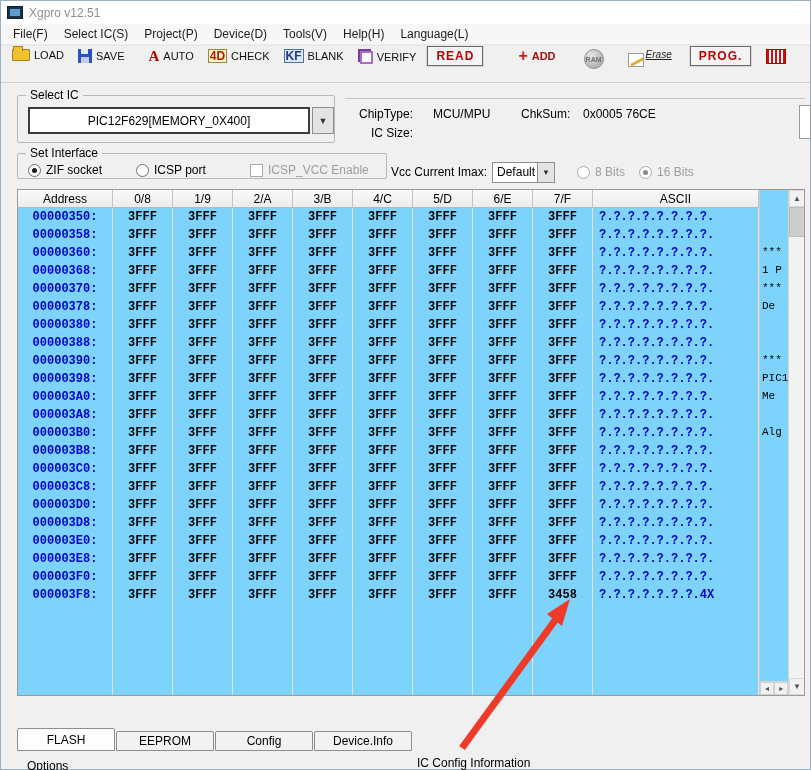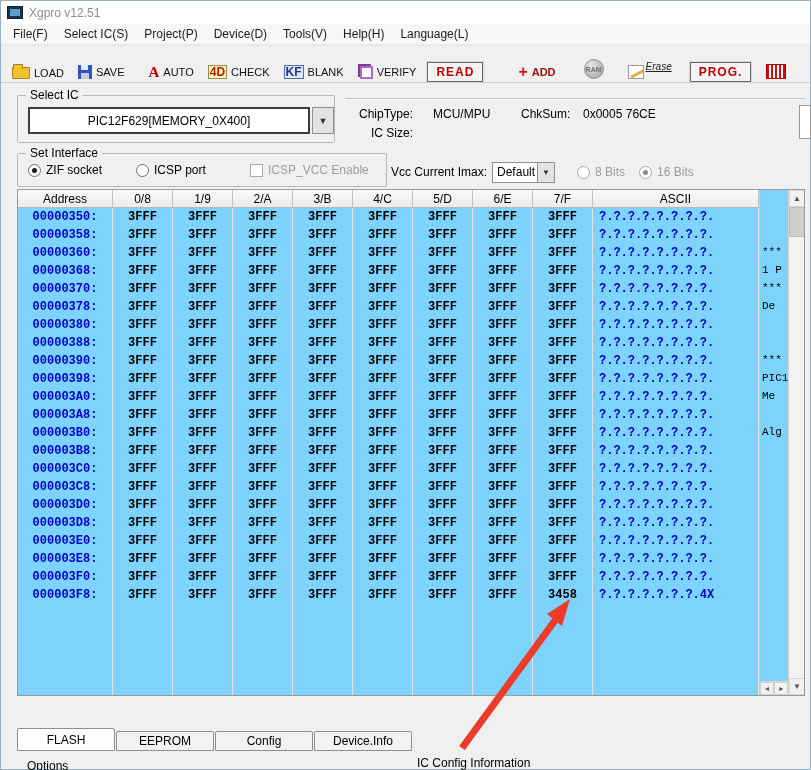--- a/index.html
+++ b/index.html
@@ -11,21 +11,21 @@
   .titlebar { position:absolute; top:0; left:0; right:0; height:23px; background:#fff; display:flex; align-items:center; gap:6px; padding-left:6px; }
   .app-icon { width:16px; height:13px; background:#1d3346; border:1px solid #102030; position:relative; }
   .app-icon::after { content:""; position:absolute; inset:2px; background:#5f9fd0; }
   .title-text { font-size:12px; color:#8f8f8f; }
 
   
   .menubar { position:absolute; top:23px; left:0; right:0; height:21px; background:#f7f7f7; display:flex; align-items:center; padding-left:4px; border-bottom:1px solid #ececec; }
   .menu-item { font-size:12px; color:#1c1c1c; padding:2px 8px; white-space:nowrap; }
 
   
-  .toolbar { position:absolute; top:44px; left:0; right:0; height:38px; background:#f0f0f0; border-top:1px solid #e6e6e6; border-bottom:1px solid #cfcfcf; display:flex; align-items:flex-end; padding:0 5px; gap:2px; overflow:hidden; }
+  .toolbar { position:absolute; top:44px; left:0; right:0; height:38px; background:#f0f0f0; border-top:1px solid #e6e6e6; border-bottom:1px solid #cfcfcf; display:flex; align-items:flex-start; padding:0 5px; gap:2px; overflow:hidden; }
   .tb { display:flex; align-items:center; gap:4px; padding:3px 6px; font-size:11px; color:#111; white-space:nowrap; }
   .tb-sep { width:1px; height:26px; background:#d2d2d2; margin:0 4px; }
   .i-folder { width:18px; height:12px; background:#f2c12e; border:1px solid #a9821c; border-radius:1px; position:relative; }
   .i-folder::before { content:""; position:absolute; top:-4px; left:0; width:8px; height:4px; background:#f2c12e; border:1px solid #a9821c; border-bottom:none; }
   .i-floppy { width:14px; height:14px; background:#2c52c4; position:relative; }
   .i-floppy::before { content:""; position:absolute; top:0; left:3px; width:7px; height:5px; background:#e8e8f4; }
   .i-floppy::after { content:""; position:absolute; bottom:0; left:3px; width:8px; height:6px; background:#c8ccdc; }
   .i-auto { color:#c00000; font-weight:bold; font-size:15px; font-family:"Liberation Serif", serif; line-height:14px; }
   .i-glyphbox { min-width:16px; height:14px; border:1px solid #9a8a40; background:#fdf3c8; color:#b02000; font-size:12px; font-weight:bold; display:flex; align-items:center; justify-content:center; padding:0 1px; }
   .i-glyphbox.blue { border-color:#5070a0; background:#dce8fa; color:#203890; }
@@ -50,21 +50,21 @@
 
   .group-selectic { left:16px; top:94px; width:318px; height:48px; }
   .combo { position:absolute; left:10px; top:11px; width:282px; height:27px; background:#fff; border:2px solid #3c3c3c; display:flex; align-items:center; justify-content:center; font-size:12px; color:#000; }
   .dropbtn { position:absolute; left:294px; top:11px; width:22px; height:27px; background:#e3e3e3; border:1px solid #8f8f8f; display:flex; align-items:center; justify-content:center; font-size:9px; color:#333; }
 
   .icinfo { position:absolute; left:344px; top:97px; width:460px; height:46px; border-top:1px solid #c4c4c4; }
   .icinfo .legend { background:#f0f0f0; top:-9px; left:2px; }
   .icinfo span { position:absolute; font-size:12px; color:#000; white-space:nowrap; }
   .clipped-box { position:absolute; left:798px; top:104px; width:12px; height:34px; background:#fff; border:1px solid #9a9a9a; }
 
-  .group-interface { left:16px; top:152px; width:370px; height:34px; }
+  .group-interface { left:16px; top:152px; width:370px; height:26px; }
   .radio { width:13px; height:13px; border-radius:50%; border:1px solid #6e6e6e; background:#fff; display:inline-block; position:relative; flex:none; }
   .radio.checked::after { content:""; position:absolute; inset:3px; border-radius:50%; background:#1a1a1a; }
   .radio.gray { border-color:#a8a8a8; }
   .radio.gray.checked::after { background:#8a8a8a; }
   .checkbox { width:13px; height:13px; border:1px solid #ababab; background:#fff; display:inline-block; flex:none; }
   .ctl { position:absolute; display:flex; align-items:center; gap:5px; font-size:12px; color:#000; }
   .ctl.gray { color:#9d9d9d; }
 
   .vcc-row { position:absolute; left:390px; top:160px; height:22px; display:flex; align-items:center; font-size:12px; color:#000; }
   .dd { display:flex; margin-left:5px; border:1px solid #8f8f8f; background:#fff; height:21px; }

